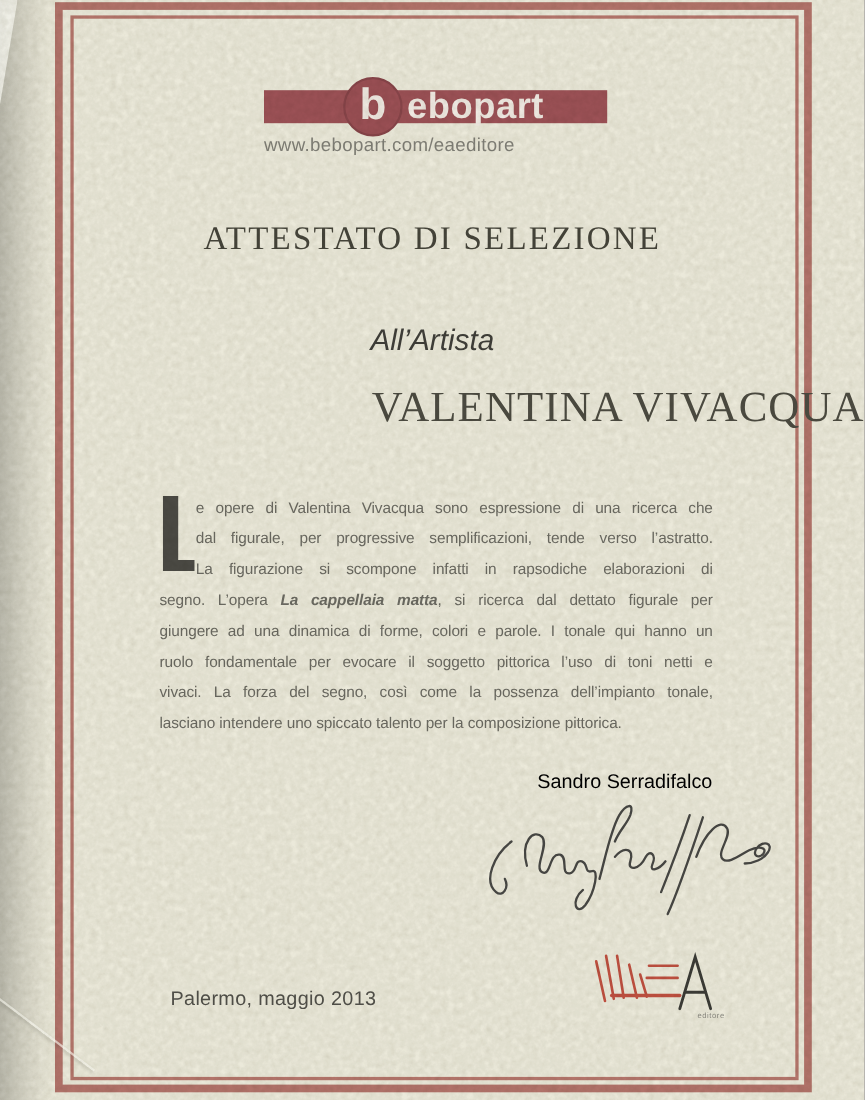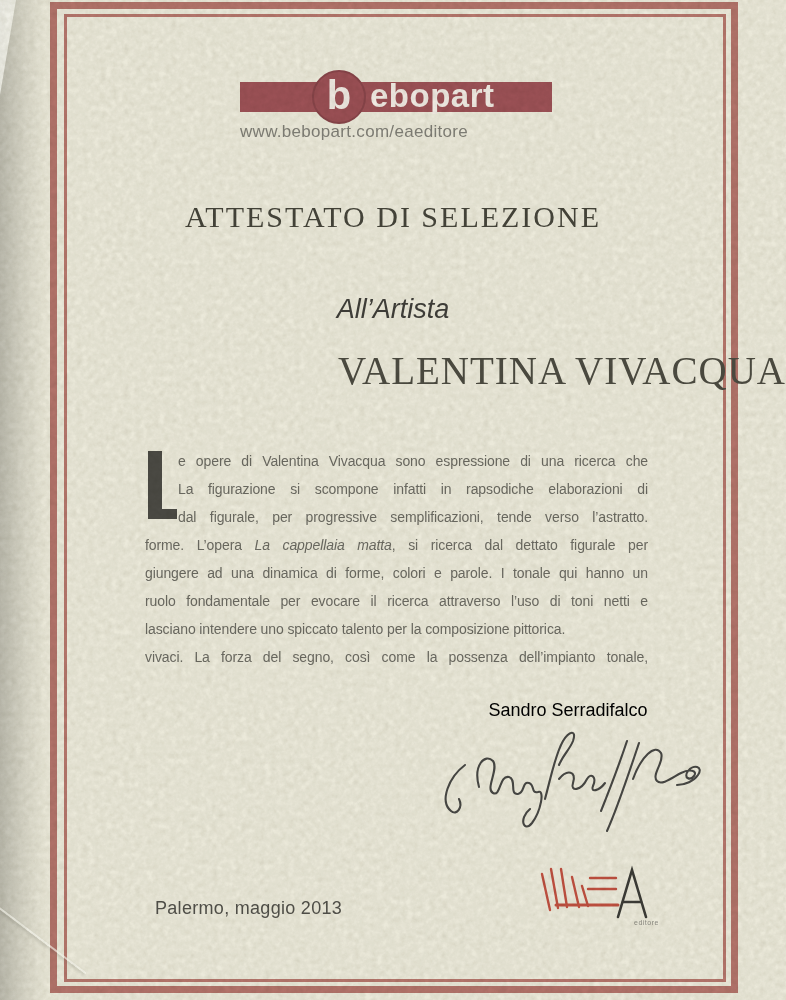--- a/index.html
+++ b/index.html
@@ -37,21 +37,21 @@
     font-size:27px;color:#3f3e39;font-style:italic;}
   .recipient-name{position:absolute;left:0;top:348px;width:786px;text-align:right;
     font-family:"Liberation Serif",serif;font-size:39px;letter-spacing:1px;color:#4c4b41;}
   
   .body-text{position:absolute;left:145px;top:447px;width:503px;
     font-size:14px;line-height:28px;color:#6b6a62;letter-spacing:-0.1px;}
   .jline{white-space:nowrap;text-align:justify;text-align-last:justify;text-justify:inter-word;}
   .jline.indent{margin-left:33px;}
   .jline.last{text-align:left;text-align-last:left;}
   .dropcap-svg{position:absolute;left:3px;top:4px;}
-  .it{font-style:italic;}
+  .it{font-style:italic;font-weight:bold;}
   
   .signer-name{position:absolute;left:438px;top:700px;width:260px;text-align:center;
     font-size:18px;color:#000000;}
   .signature-svg{position:absolute;left:435px;top:715px;}
   
   .place-date{position:absolute;left:155px;top:898px;font-size:18px;color:#51504a;letter-spacing:.3px;text-align:center;}
   .publisher-logo{position:absolute;left:536px;top:864px;}
 </style>
 </head>
 <body>
@@ -71,27 +71,27 @@
 
   <div class="title">ATTESTATO DI SELEZIONE</div>
   <div class="recipient-label">All’Artista</div>
   <div class="recipient-name">VALENTINA VIVACQUA</div>
 
   <div class="body-text">
     <svg class="dropcap-svg" width="29" height="68" viewBox="0 0 29 68">
       <polygon points="0,0 14,0 14,58 29,58 29,68 0,68" fill="#4b4a44"></polygon>
     </svg>
     <div class="jline indent">e opere di Valentina Vivacqua sono espressione di una ricerca che</div>
+    <div class="jline indent">dal figurale, per progressive semplificazioni, tende verso l’astratto.</div>
     <div class="jline indent">La figurazione si scompone infatti in rapsodiche elaborazioni di</div>
-    <div class="jline indent">dal figurale, per progressive semplificazioni, tende verso l’astratto.</div>
-    <div class="jline"><span>forme. L’opera </span><span class="it">La cappellaia matta</span><span>, si ricerca dal dettato figurale per</span></div>
+    <div class="jline"><span>segno. L’opera </span><span class="it">La cappellaia matta</span><span>, si ricerca dal dettato figurale per</span></div>
     <div class="jline">giungere ad una dinamica di forme, colori e parole. I tonale qui hanno un</div>
-    <div class="jline">ruolo fondamentale per evocare il ricerca attraverso l’uso di toni netti e</div>
+    <div class="jline">ruolo fondamentale per evocare il soggetto pittorica l’uso di toni netti e</div>
+    <div class="jline">vivaci. La forza del segno, così come la possenza dell’impianto tonale,</div>
     <div class="jline last">lasciano intendere uno spiccato talento per la composizione pittorica.</div>
-    <div class="jline">vivaci. La forza del segno, così come la possenza dell’impianto tonale,</div>
   </div>
 
   <div class="signer-name">Sandro Serradifalco</div>
   <svg class="signature-svg" width="270" height="125" viewBox="0 0 270 125">
     <g fill="none" stroke="#3a3a38" stroke-width="2.1" stroke-linecap="round" opacity="0.92">
       <path d="M 30 50 C 14 62 4 86 16 96 C 22 101 28 92 24 84"></path>
       <path d="M 44 72 C 38 50 50 38 58 46 C 64 54 50 74 58 78 C 66 82 64 60 74 62 C 82 64 74 80 83 79 C 90 78 87 66 94 68 C 100 70 96 79 103 77 C 110 74 106 96 97 108 C 89 118 83 104 95 94"></path>
       <path d="M 110 84 C 116 62 120 40 128 26 C 134 16 142 14 138 26 C 135 34 128 40 124 50"></path>
       <path d="M 124 64 C 132 54 142 56 138 68 C 135 77 146 76 152 64 C 156 57 162 62 158 71 C 155 78 164 76 170 68"></path>
       <path d="M 192 26 C 184 50 174 76 166 96"></path>

